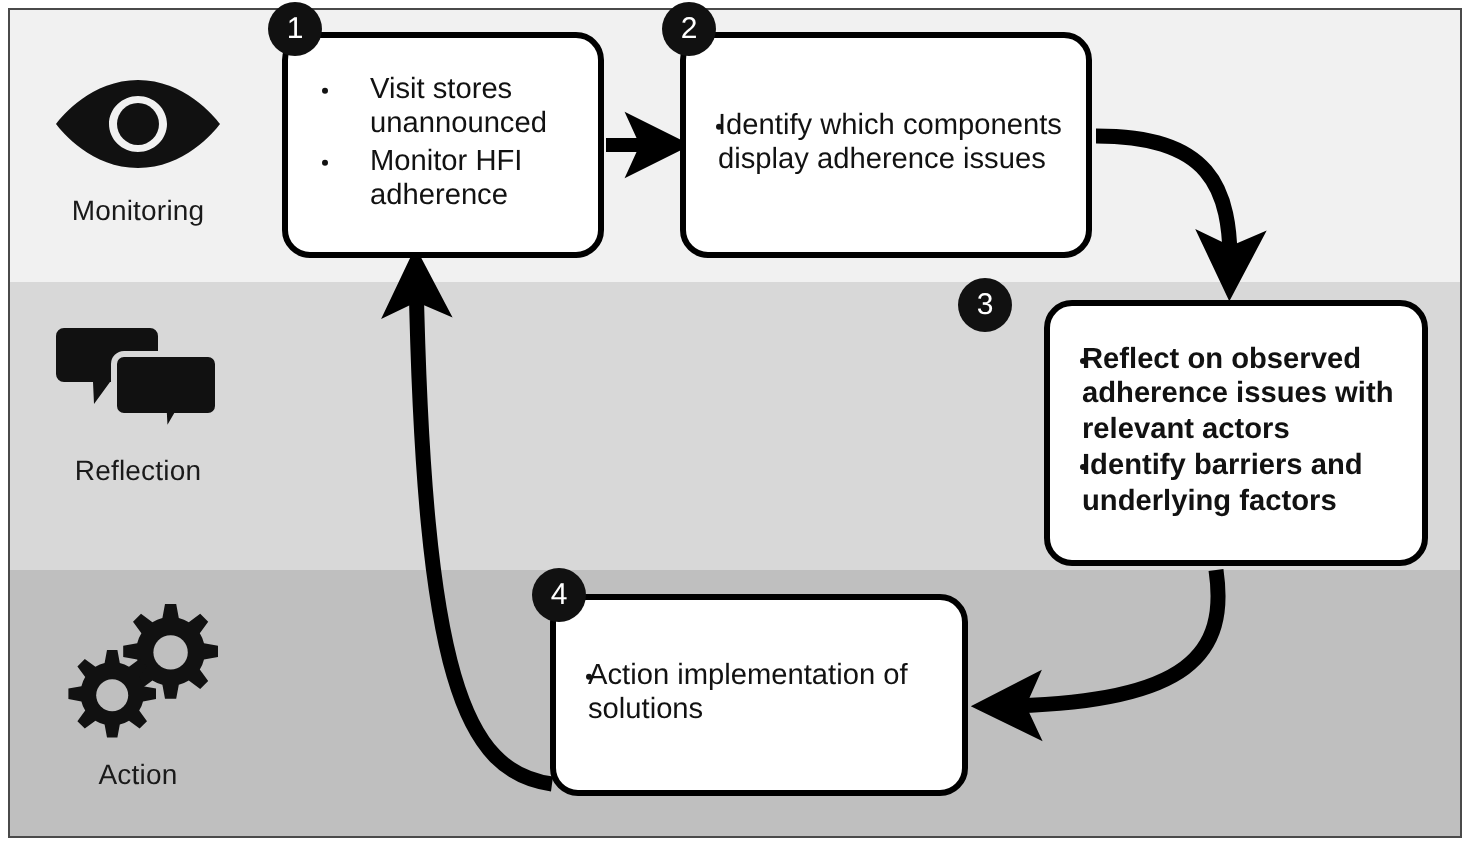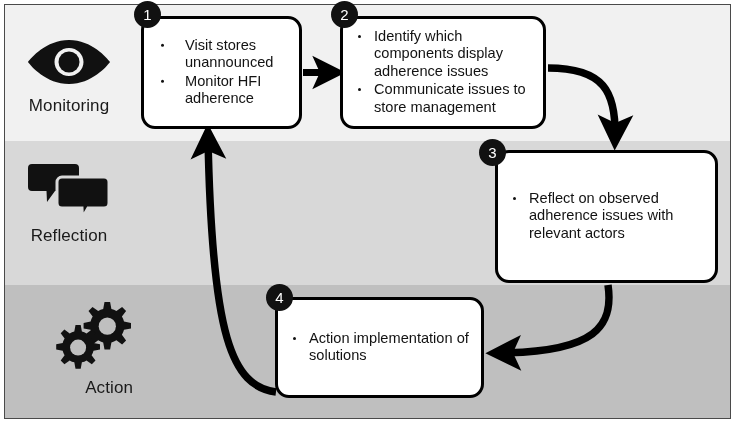--- a/index.html
+++ b/index.html
@@ -24,63 +24,63 @@
     box-sizing:border-box;border:5px solid #ffffff;
     outline:1px solid #4a4a4a;outline-offset:-5px;
     pointer-events:none;
   }
 
   
   .side{position:absolute;left:5px;width:128px;text-align:center;}
   .side-icon{display:block;margin:0 auto;}
   .side-label{
     display:block;margin-top:4px;
-    font-size:17px;color:#1a1a1a;letter-spacing:.1px;
+    font-size:14px;color:#1a1a1a;letter-spacing:.1px;
   }
 
   #side-monitoring{top:36px;}
   #side-reflection{top:162px;text-align:center;}
-  #side-action{top:300px;text-align:right;}
+  #side-action{top:300px;}
 
   
   #arrows{position:absolute;left:0;top:0;width:735px;height:423px;
           pointer-events:none;}
 
   
   .box{
     position:absolute;
     background:#ffffff;
     border:3px solid #000000;
     border-radius:14px;
     box-sizing:border-box;
   }
   #box-1{left:141px;top:16px;width:161px;height:113px;}
   #box-2{left:340px;top:16px;width:206px;height:113px;}
-  #box-3{left:495px;top:150px;width:223px;height:133px;}
+  #box-3{left:522px;top:150px;width:192px;height:133px;font-weight:bold;}
   #box-4{left:275px;top:297px;width:209px;height:101px;}
 
   .bullets{
     list-style:none;margin:0;padding:0;
     position:absolute;left:0;right:0;top:50%;
     transform:translateY(-50%);
   }
   .bullets li{
     position:relative;
     font-size:14.6px;line-height:17.6px;
     color:#121212;
     padding-left:41px;padding-right:6px;
     margin:0 0 1px 0;
   }
   .bullets li:before{
     content:"";
     position:absolute;left:17px;top:7px;
     width:3.2px;height:3.2px;border-radius:50%;
     background:#121212;
   }
-  #box-2 .bullets li,#box-3 .bullets li,#box-4 .bullets li{padding-left:31px;}
+  #box-2 .bullets li,#box-3 .bullets li,#box-4 .bullets li{padding-left:16px;}
   #box-2 .bullets li:before,#box-3 .bullets li:before,#box-4 .bullets li:before{left:15px;}
 
   
   .badge{
     position:absolute;
     width:27px;height:27px;border-radius:50%;
     background:#111111;
     color:#ffffff;
     font-size:15px;line-height:27px;
     text-align:center;
@@ -170,28 +170,28 @@
     <ul class="bullets">
       <li>Visit stores unannounced</li>
       <li>Monitor HFI adherence</li>
     </ul>
   </div>
   <div class="badge" id="badge-1">1</div>
 
   <div class="box" id="box-2">
     <ul class="bullets">
       <li>Identify which components display adherence issues</li>
-      <li>Communicate issues to store management</li>
     </ul>
   </div>
   <div class="badge" id="badge-2">2</div>
 
   <div class="box" id="box-3">
     <ul class="bullets">
       <li>Reflect on observed adherence issues with relevant actors</li>
+      <li>Identify barriers and underlying factors</li>
     </ul>
   </div>
   <div class="badge" id="badge-3">3</div>
 
   <div class="box" id="box-4">
     <ul class="bullets">
       <li>Action implementation of solutions</li>
     </ul>
   </div>
   <div class="badge" id="badge-4">4</div>

